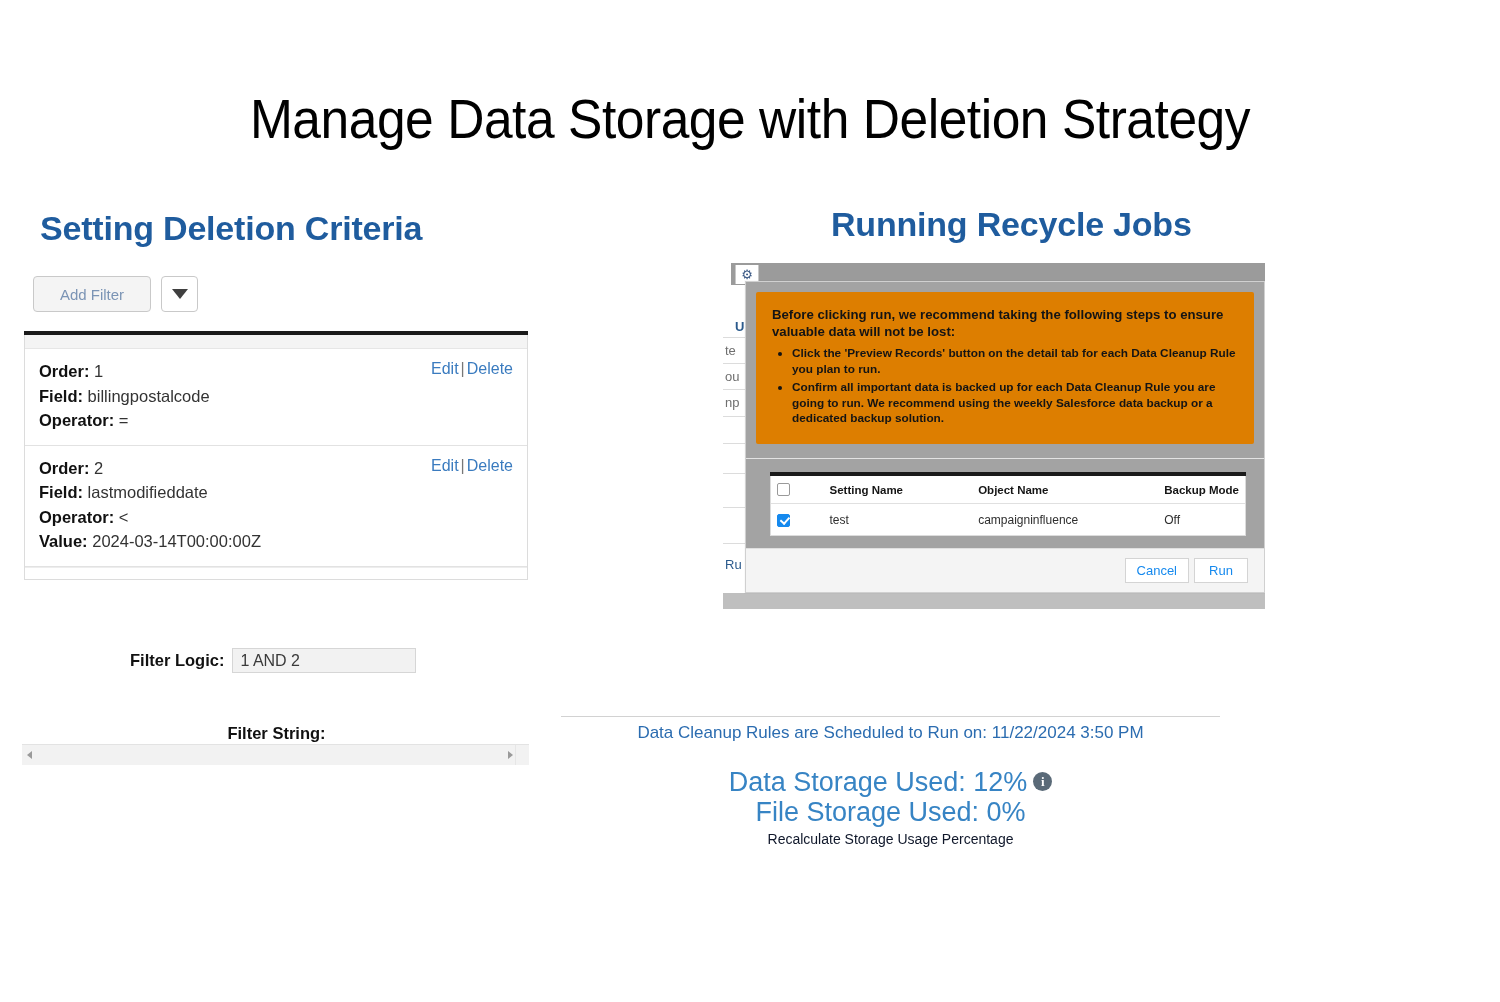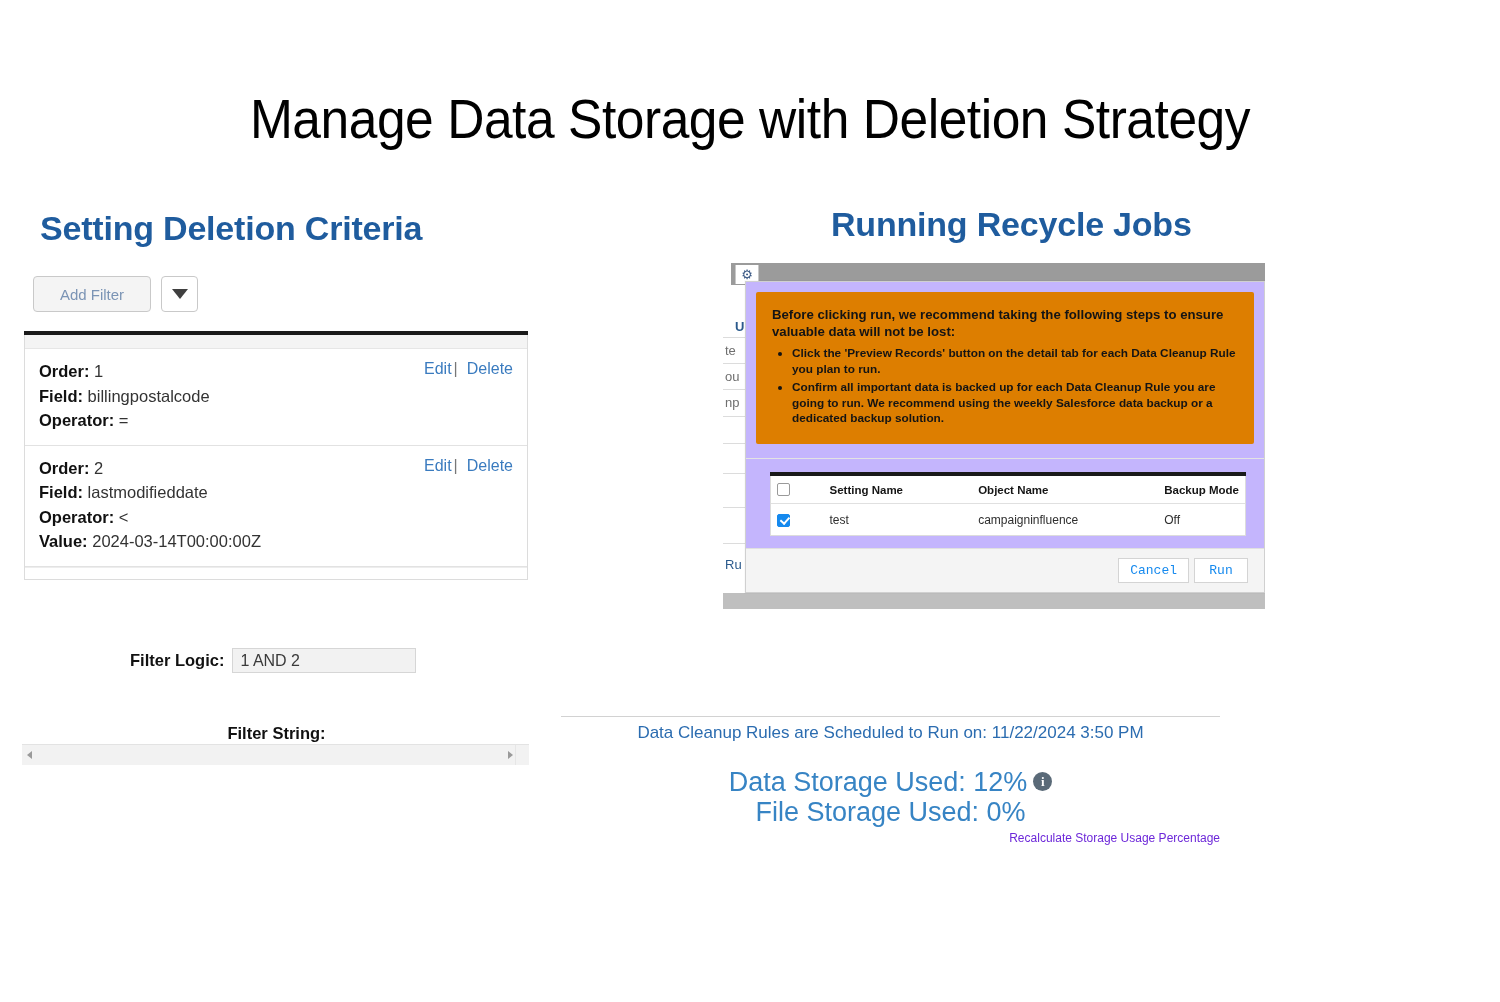--- a/index.html
+++ b/index.html
@@ -138,21 +138,20 @@
     right: 14px;
     top: 11px;
     font-size: 16px;
     color: #3a7bbf;
     white-space: nowrap;
   }
   .row-actions a {
     color: #3a7bbf;
     text-decoration: none;
     cursor: pointer;
-    margin-left: 7px;
   }
   .row-actions .sep { color: #777; padding: 0 2px; }
   .criteria-card .card-footerstrip {
     height: 11px;
     background: #ffffff;
     border-top: 1px solid #ededed;
   }
 
   
   .filter-logic-row {
@@ -324,21 +323,21 @@
     background: #bfbfbf;
   }
 
   
   .modal {
     position: absolute;
     left: 22px;
     top: 18px;
     width: 520px;
     height: 312px;
-    background: #c4b5fd;
+    background: #a3a3a3;
     border: 1px solid #d0d0d0;
     box-sizing: border-box;
     box-shadow: 0 0 0 1px rgba(0,0,0,0.02);
   }
   .modal-body {
     position: relative;
     height: 100%;
   }
   .warn-box {
     position: absolute;
@@ -455,21 +454,21 @@
     gap: 0;
     box-sizing: border-box;
   }
   .footer-btn {
     height: 25px;
     min-width: 54px;
     background: #ffffff;
     border: 1px solid #d4d4d4;
     color: #1589ee;
     font-size: 13px;
-    font-family: Liberation Mono, monospace;
+    font-family: Liberation Sans, sans-serif;
     display: flex;
     align-items: center;
     justify-content: center;
     padding: 0 11px;
     box-sizing: border-box;
     cursor: pointer;
   }
   .footer-btn.run { margin-left: 5px; }
 
   
@@ -517,23 +516,23 @@
     vertical-align: 5px;
     margin-left: 6px;
     font-family: "Liberation Serif", serif;
     cursor: pointer;
   }
   .monitor-recalc {
     position: absolute;
     left: 561px;
     top: 831px;
     width: 659px;
-    text-align: right;
-    font-size: 12px;
-    color: #6d28d9;
+    text-align: center;
+    font-size: 14px;
+    color: #0f172a;
     font-family: "Liberation Sans", sans-serif;
     cursor: pointer;
     white-space: nowrap;
   }
 </style>
 </head>
 <body>
 
 <div id="canvas">
 

